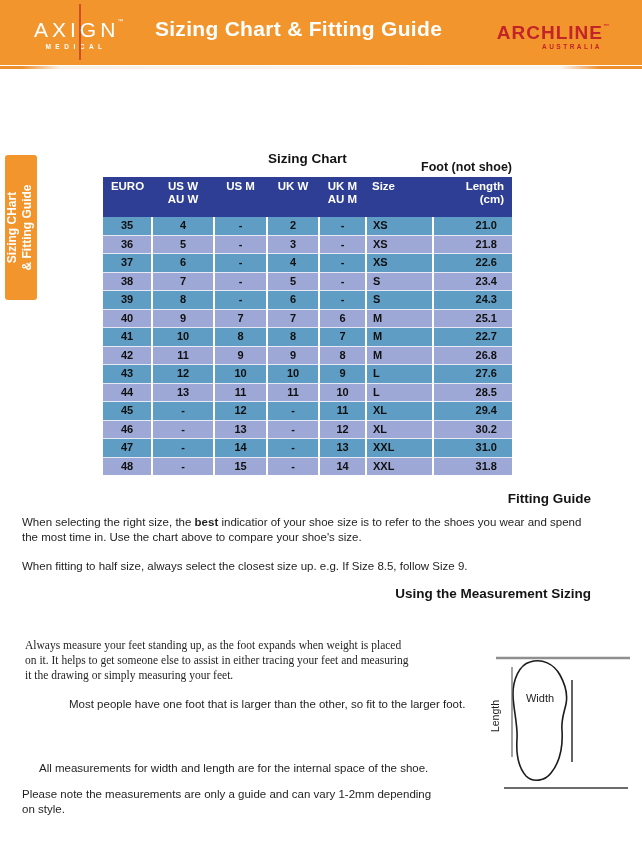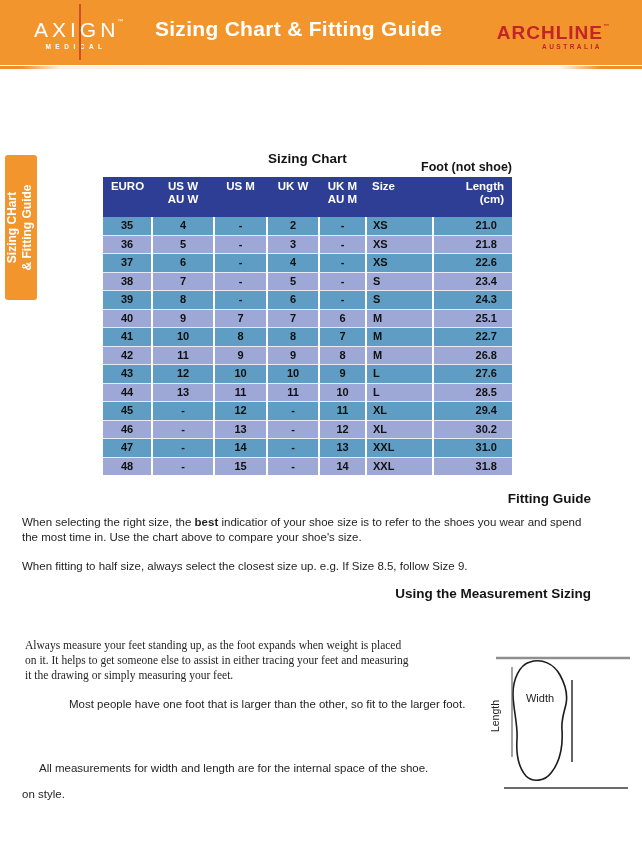--- a/index.html
+++ b/index.html
@@ -271,20 +271,21 @@
 
   <h2 class="sec-heading h-using">Using the Measurement Sizing</h2>
   <div class="para m2">
       <div>Always measure your feet standing up, as the foot expands when weight is placed</div>
       <div>on it. It helps to get someone else to assist in either tracing your feet and measuring</div>
       <div>it the drawing or simply measuring your feet.</div>
     </div>
   <div class="para m3">Most people have one foot that is larger than the other, so fit to the larger foot.</div>
   <div class="para m4">All measurements for width and length are for the internal space of the shoe.</div>
   <div class="para m5">
+      <div>Please note the measurements are only a guide and can vary 1-2mm depending</div>
       <div>on style.</div>
     </div>
 
   <svg class="diagram" width="150" height="150" viewBox="0 0 150 150">
     <line x1="8" y1="8" x2="142" y2="8" stroke="#8f8f8f" stroke-width="2.4"></line>
     <path d="M42,12 C54,8 66,14 72,25 C77,34 80,44 78,54 C76,63 73,70 74,80 C75,96 72,112 63,123 C57,131 45,133 38,126 C31,118 28,104 29,89 C30,75 25,58 25,44 C25,30 31,15 42,12 Z" fill="#ffffff" stroke="#1c1c1c" stroke-width="1.6"></path>
     <line x1="24" y1="17" x2="24" y2="107" stroke="#555555" stroke-width="1.1"></line>
     <line x1="84" y1="30" x2="84" y2="112" stroke="#222222" stroke-width="1.4"></line>
     <text x="52" y="52" text-anchor="middle" font-size="11">Width</text>
     <text x="11" y="66" transform="rotate(-90 11 66)" text-anchor="middle" font-size="10.5">Length</text>

